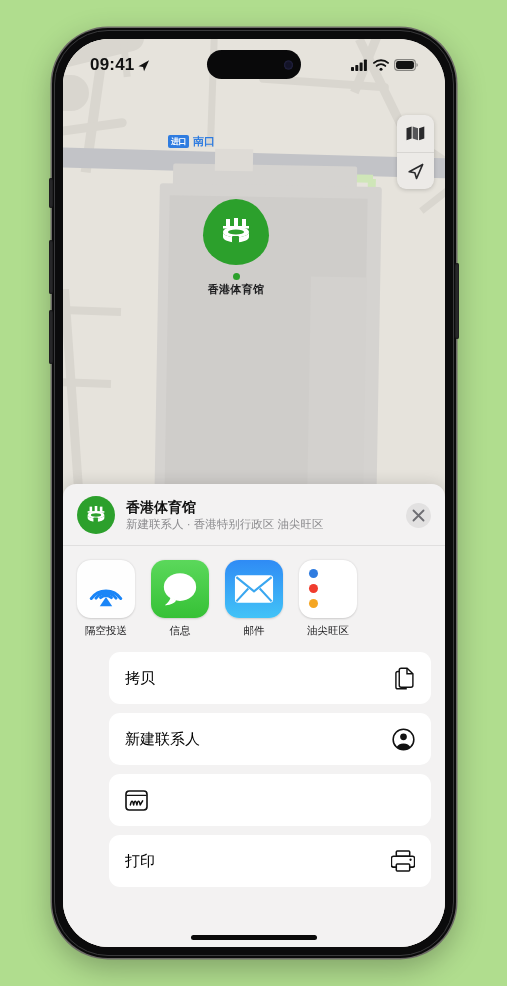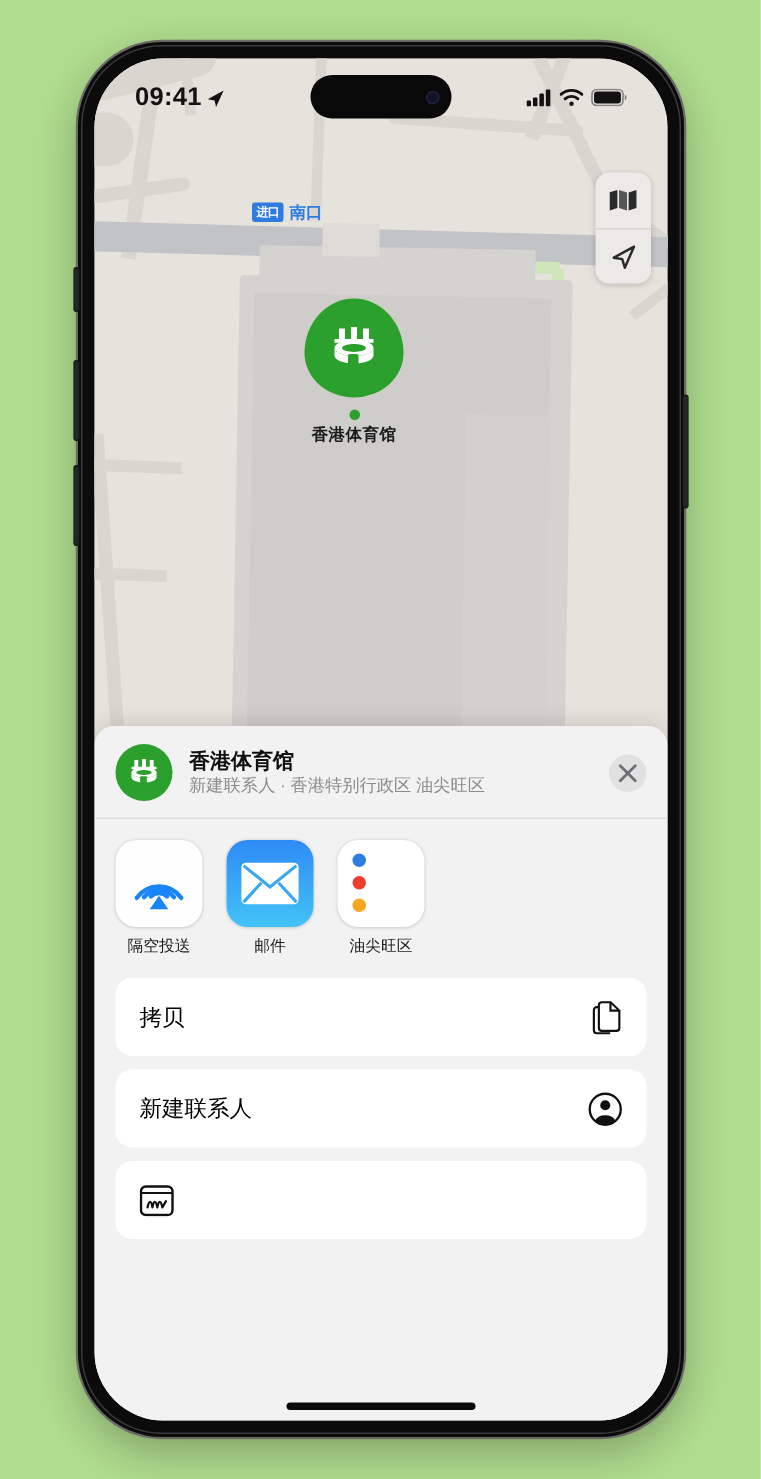--- a/index.html
+++ b/index.html
@@ -143,21 +143,21 @@
   .ic-mail{background:linear-gradient(180deg,#2f8bf5,#42c3f7);
            display:flex;align-items:center;justify-content:center;}
   .ic-notes{background:#fff;}
   .ic-notes .top{height:16px;background:linear-gradient(180deg,#f7c23e,#f2b822);}
   .ic-notes .perf{height:4px;background:repeating-linear-gradient(90deg,#c9c6c0 0 1.5px,transparent 1.5px 4px);}
   .ic-notes .ln{height:1.2px;background:#ddd9d2;margin:9px 5px 0;}
   .ic-reminders{background:#fff;padding:9px 0 0 10px;}
   .rem-dot{width:9px;height:9px;border-radius:50%;margin-bottom:6px;}
 
   
-  #actions{padding:4px 14px 0;flex:1;overflow:hidden;}
+  #actions{padding:4px 14px 0;flex:1;overflow:hidden;margin-left:32px;}
   .action-group{background:#fff;border-radius:11px;margin-bottom:9px;overflow:hidden;}
   .action-row{
     display:flex;align-items:center;justify-content:space-between;
     padding:0 16px;height:52px;cursor:pointer;
   }
   .action-label{font-size:15px;color:#000;font-weight:500;}
 
   #home-indicator{
     position:absolute;left:50%;bottom:7px;transform:translateX(-50%);
     width:126px;height:5px;border-radius:3px;background:#0a0a0a;z-index:40;
@@ -305,20 +305,29 @@
               <path d="M6.5 32 A19 19 0 0 1 37.5 32" fill="none" stroke="#1a85f7" stroke-width="3.1" stroke-linecap="round"></path>
               <path d="M11.5 31.5 A13.6 13.6 0 0 1 32.5 31.5" fill="none" stroke="#1a85f7" stroke-width="3.1" stroke-linecap="round"></path>
               <path d="M16.3 31 A8.3 8.3 0 0 1 27.7 31" fill="none" stroke="#1a85f7" stroke-width="3.1" stroke-linecap="round"></path>
               <circle cx="22" cy="27.5" r="2.5" fill="#1a85f7"></circle>
               <path d="M22 30.5 L15.5 40 h13 Z" fill="#1a85f7"></path>
             </svg>
           </div>
           <div class="app-label">隔空投送</div>
         </div>
 
+        <div class="app-item">
+          <div class="app-icon ic-messages">
+            <svg width="40" height="38" viewBox="0 0 42 40" aria-hidden="true">
+              <ellipse cx="21" cy="18" rx="17" ry="14.5" fill="#fff"></ellipse>
+              <path d="M11.5 28 C10 33 7.5 35.5 5 37 c5.5 .5 9.5-1.8 12-4.6Z" fill="#fff"></path>
+            </svg>
+          </div>
+          <div class="app-label">信息</div>
+        </div>
 
         <div class="app-item">
           <div class="app-icon ic-mail">
             <svg width="40" height="30" viewBox="0 0 42 31" aria-hidden="true">
               <rect x="1" y="1" width="40" height="29" rx="3.2" fill="#fff"></rect>
               <path d="M2.5 3 L21 18 L39.5 3" fill="none" stroke="#3aa7f0" stroke-width="2.2"></path>
               <path d="M2.5 28.5 L15 15 M39.5 28.5 L27 15" fill="none" stroke="#3aa7f0" stroke-width="2.2"></path>
             </svg>
           </div>
           <div class="app-label">邮件</div>
@@ -363,18 +372,29 @@
         <div class="action-group">
           <div class="action-row">
             <svg width="23" height="21" viewBox="0 0 24 22" aria-hidden="true">
               <rect x="1" y="1" width="22" height="20" rx="3.4" fill="none" stroke="#111" stroke-width="1.7"></rect>
               <path d="M1.4 5.6 H22.6" stroke="#111" stroke-width="1.5"></path>
               <path d="M5.6 15.6 c1.1 -5 2.4 -5 3.4 0 c1 -5 2.3 -5 3.4 0 c1.1 -5 2.4 -5 3.5 0 l2.5 -4.2" fill="none" stroke="#111" stroke-width="1.6" stroke-linecap="round" stroke-linejoin="round"></path>
             </svg>
           </div>
         </div>
 
+        <div class="action-group">
+          <div class="action-row">
+            <span class="action-label">打印</span>
+            <svg width="24" height="22" viewBox="0 0 25 23" aria-hidden="true">
+              <rect x="5.5" y="1" width="14" height="5.5" rx="1" fill="none" stroke="#111" stroke-width="1.6"></rect>
+              <path d="M2.6 6.5 h19.8 a2.2 2.2 0 0 1 2.2 2.2 v7 a2.2 2.2 0 0 1 -2.2 2.2 H2.6 a2.2 2.2 0 0 1 -2.2 -2.2 v-7 a2.2 2.2 0 0 1 2.2 -2.2Z" fill="none" stroke="#111" stroke-width="1.6"></path>
+              <circle cx="20.4" cy="10.2" r="1.2" fill="#111"></circle>
+              <rect x="5.5" y="14.6" width="14" height="7.4" rx="1" fill="#fff" stroke="#111" stroke-width="1.6"></rect>
+            </svg>
+          </div>
+        </div>
       </div>
     </div>
 
     <div id="home-indicator"></div>
   </div>
 </div>
 
 </body></html>

